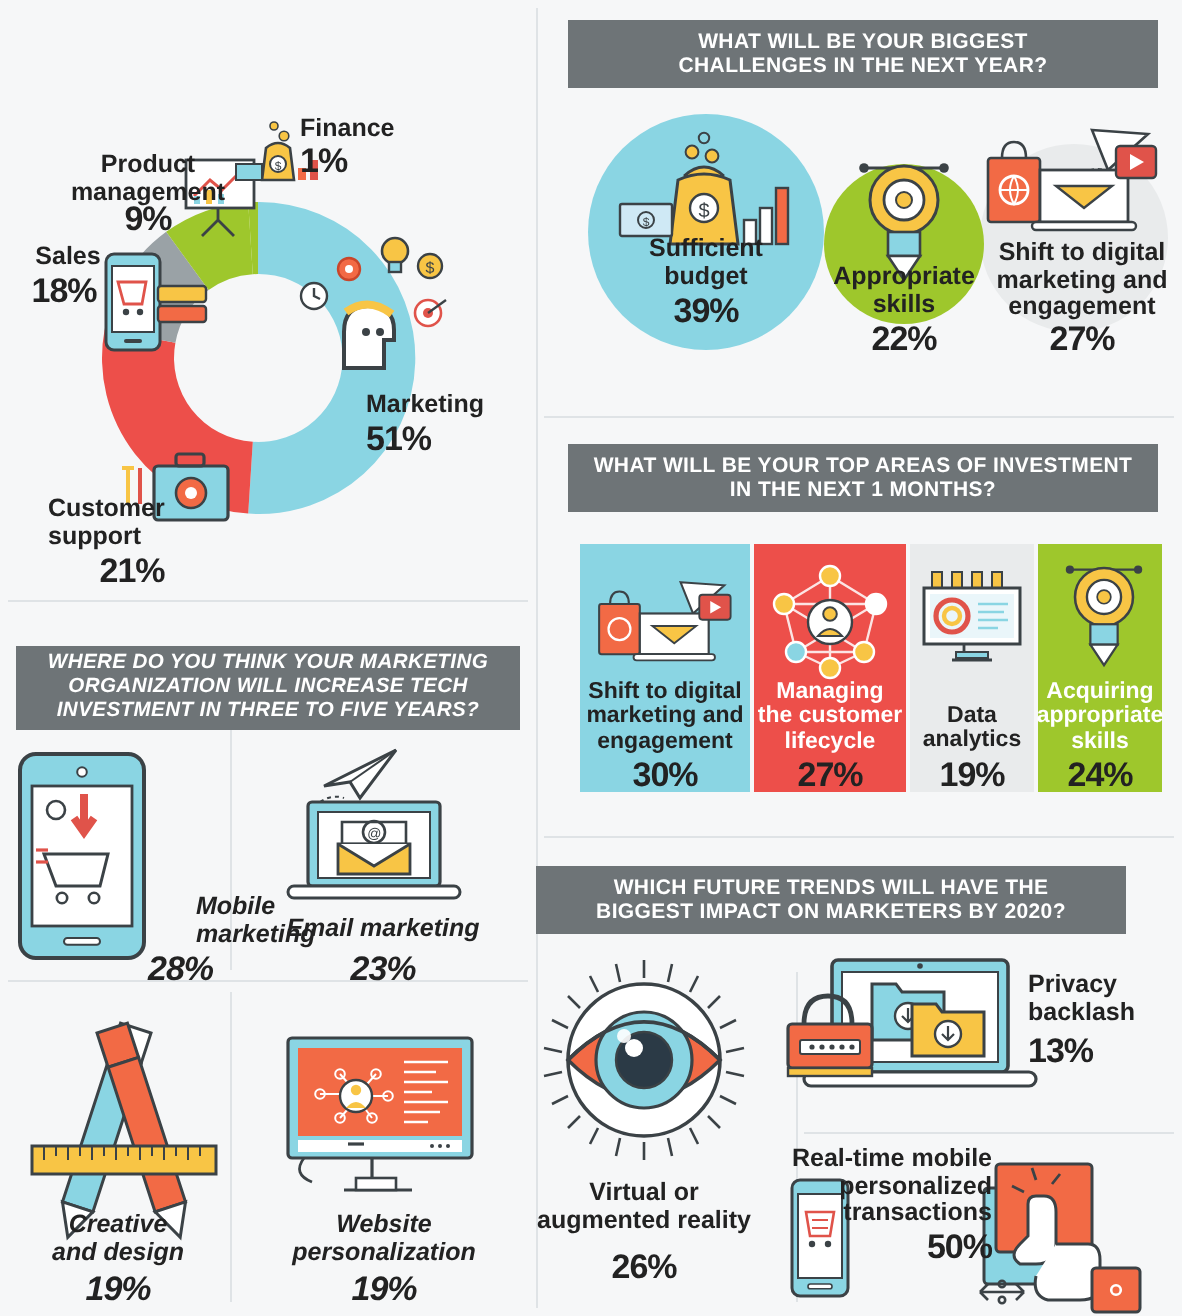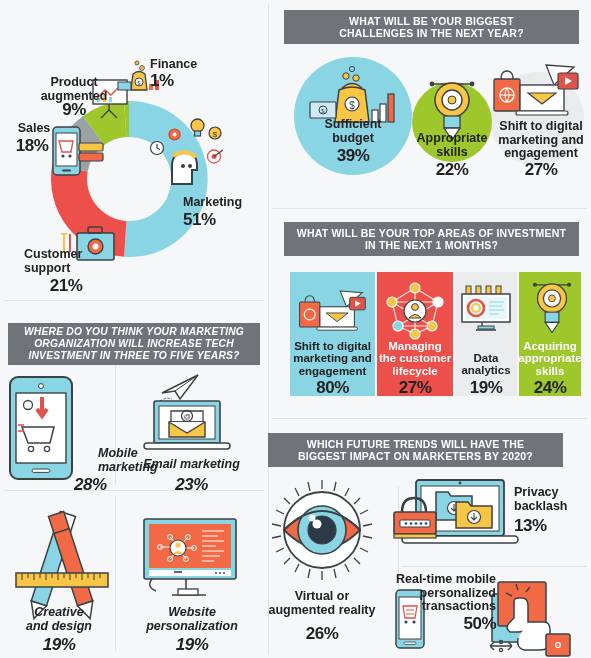--- a/index.html
+++ b/index.html
@@ -177,21 +177,21 @@
     <div class="pct" style="position:absolute;left:183px;top:210px;font-size:17px;">51%</div>
 
     <div class="lbl wrap" style="position:absolute;left:24px;top:248px;width:84px;text-align:left;font-size:12.5px;">Customer
 support</div>
     <div class="pct" style="position:absolute;left:24px;top:276px;width:84px;text-align:center;font-size:17px;">21%</div>
 
     <div class="lbl" style="position:absolute;left:12px;top:122px;width:44px;text-align:center;font-size:12.5px;">Sales</div>
     <div class="pct" style="position:absolute;left:8px;top:136px;width:48px;text-align:center;font-size:17px;">18%</div>
 
     <div class="lbl wrap" style="position:absolute;left:28px;top:76px;width:92px;text-align:center;font-size:12.5px;">Product
-augmented</div>
+management</div>
     <div class="pct" style="position:absolute;left:28px;top:100px;width:92px;text-align:center;font-size:17px;">9%</div>
 
     <div class="lbl" style="position:absolute;left:150px;top:58px;font-size:12.5px;">Finance</div>
     <div class="pct" style="position:absolute;left:150px;top:71px;font-size:17px;">1%</div>
   </div>
 
   <div class="panel" style="left:272px;top:0;width:319px;height:208px;">
 
     <div class="bar" style="position:absolute;left:12px;top:10px;width:295px;height:34px;font-size:10.5px;">
       <div>
@@ -286,21 +286,21 @@
         <rect x="28" y="22" width="44" height="26" fill="#fff" stroke="#3b4246" stroke-width="1.4"></rect>
         <rect x="24" y="48" width="52" height="4" rx="2" fill="#fff" stroke="#3b4246" stroke-width="1.2"></rect>
         <path d="M36 30 L64 30 L50 41 Z" fill="#f8c545" stroke="#3b4246" stroke-width="1.2"></path>
         <rect x="66" y="10" width="20" height="16" rx="2" fill="#e0534a" stroke="#3b4246" stroke-width="1.2"></rect>
         <path d="M73 14 L80 18 L73 22 Z" fill="#fff"></path>
       </svg>
     </div>
     <div class="lbl wrap" style="position:absolute;left:16px;top:130px;width:89px;text-align:center;font-size:11.5px;">Shift to digital
 marketing and
 engagement</div>
-    <div class="pct" style="position:absolute;left:16px;top:168px;width:89px;text-align:center;font-size:17px;">80%</div>
+    <div class="pct" style="position:absolute;left:16px;top:168px;width:89px;text-align:center;font-size:17px;">30%</div>
 
     <div class="invcol" style="left:105px;top:62px;width:76px;height:124px;background:#ed4f4a;"></div>
     <div class="ico" style="left:112px;top:72px;">
       <svg width="62" height="58" viewBox="0 0 62 58">
         <g stroke="#fff" stroke-width="1.2" fill="none" opacity=".85">
           <path d="M31 6 L8 20 L14 44 L31 52 L48 44 L54 20 Z"></path>
           <path d="M31 6 L31 52 M8 20 L54 20 M8 20 L48 44 M54 20 L14 44 M14 44 L48 44"></path>
         </g>
         <circle cx="31" cy="6" r="5" fill="#f8c545" stroke="#fff" stroke-width="1.2"></circle>
         <circle cx="8" cy="20" r="5" fill="#f8c545" stroke="#fff" stroke-width="1.2"></circle>

